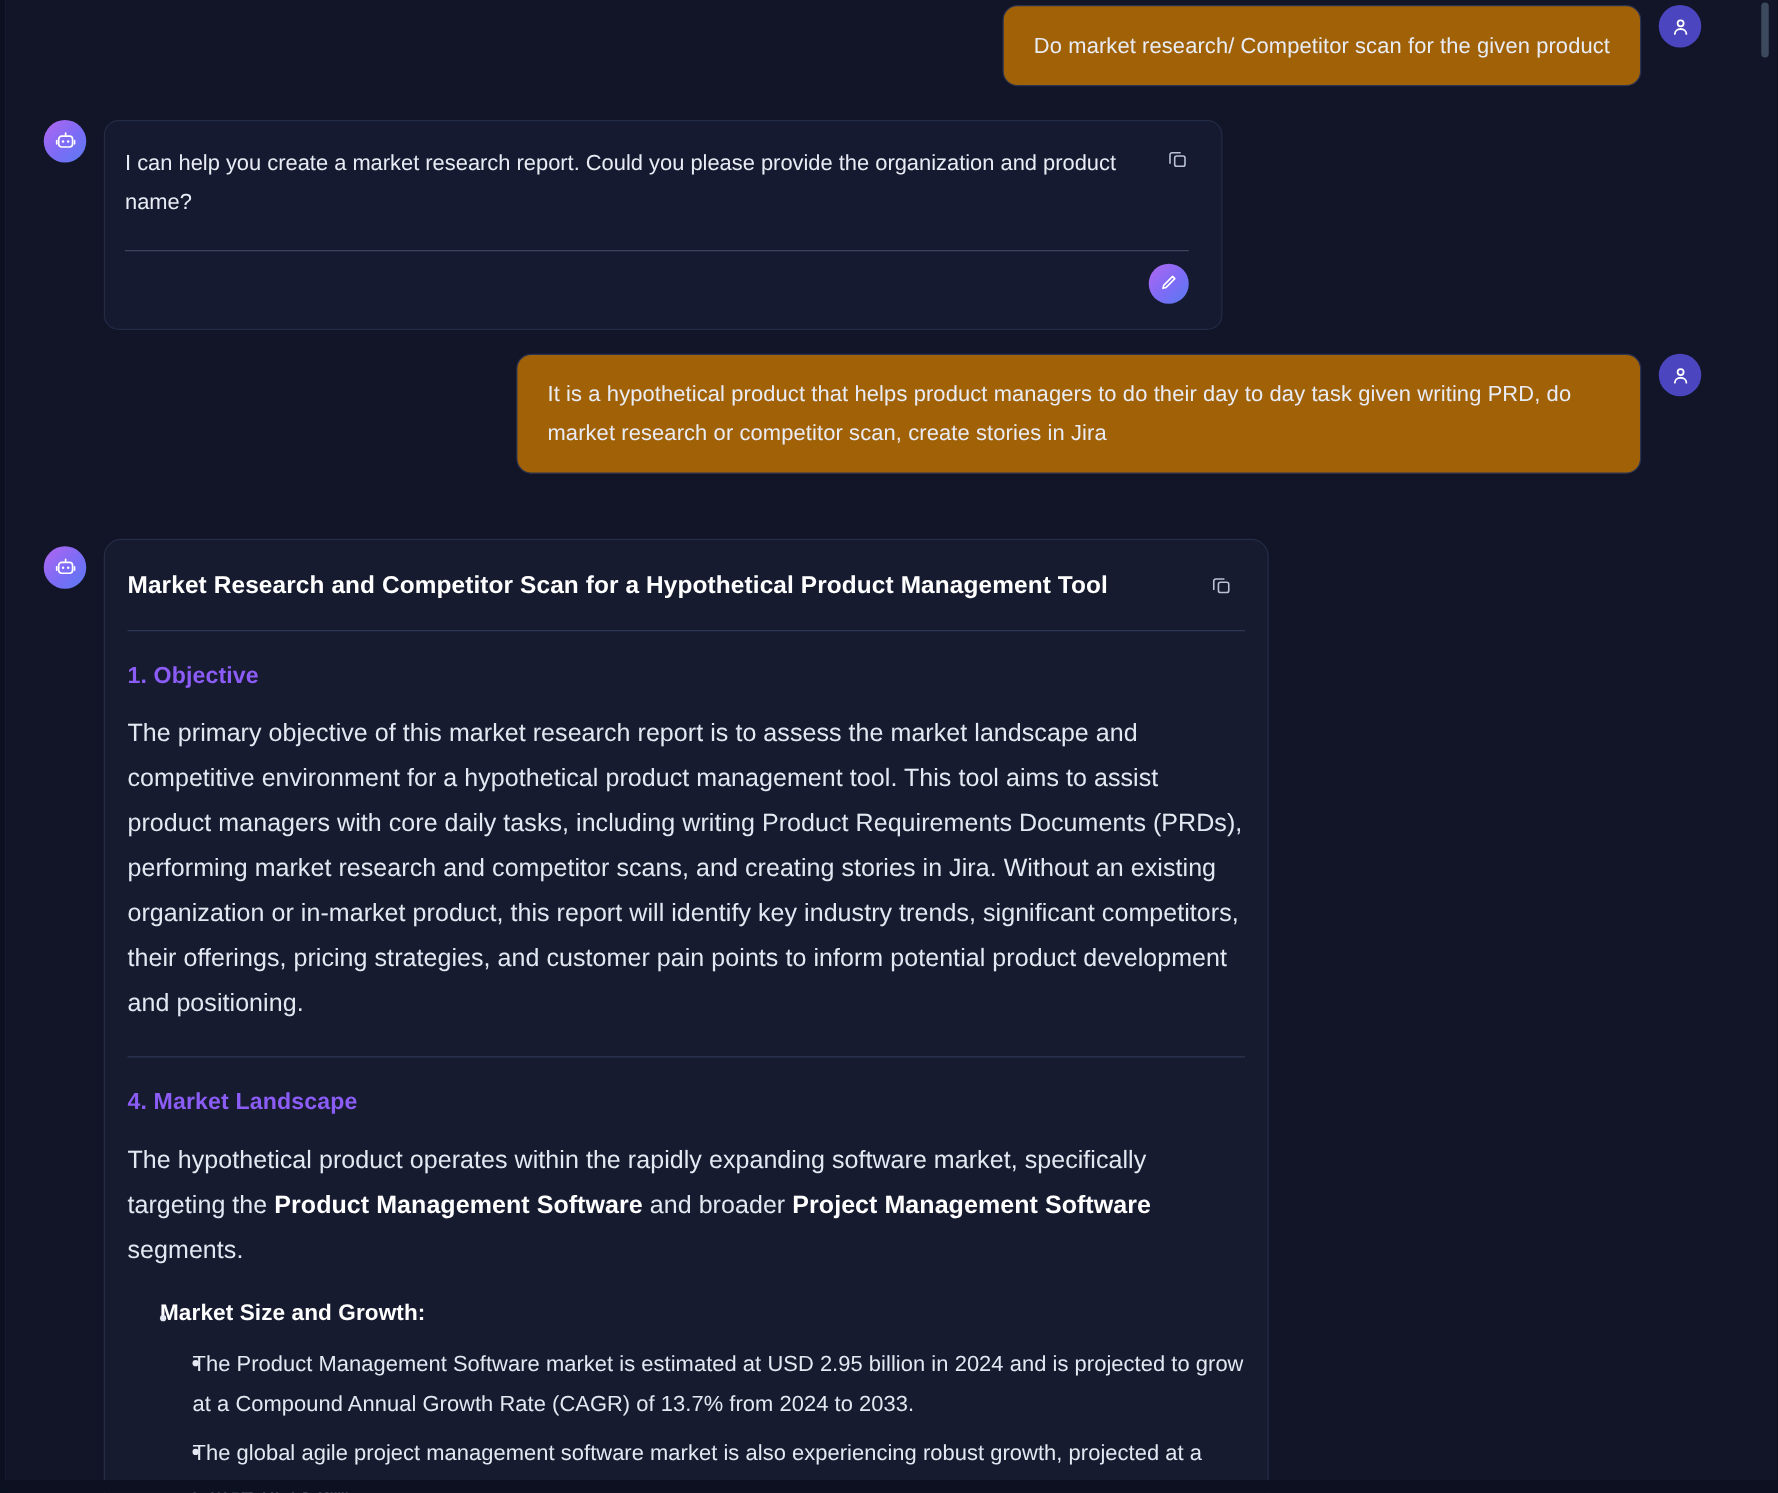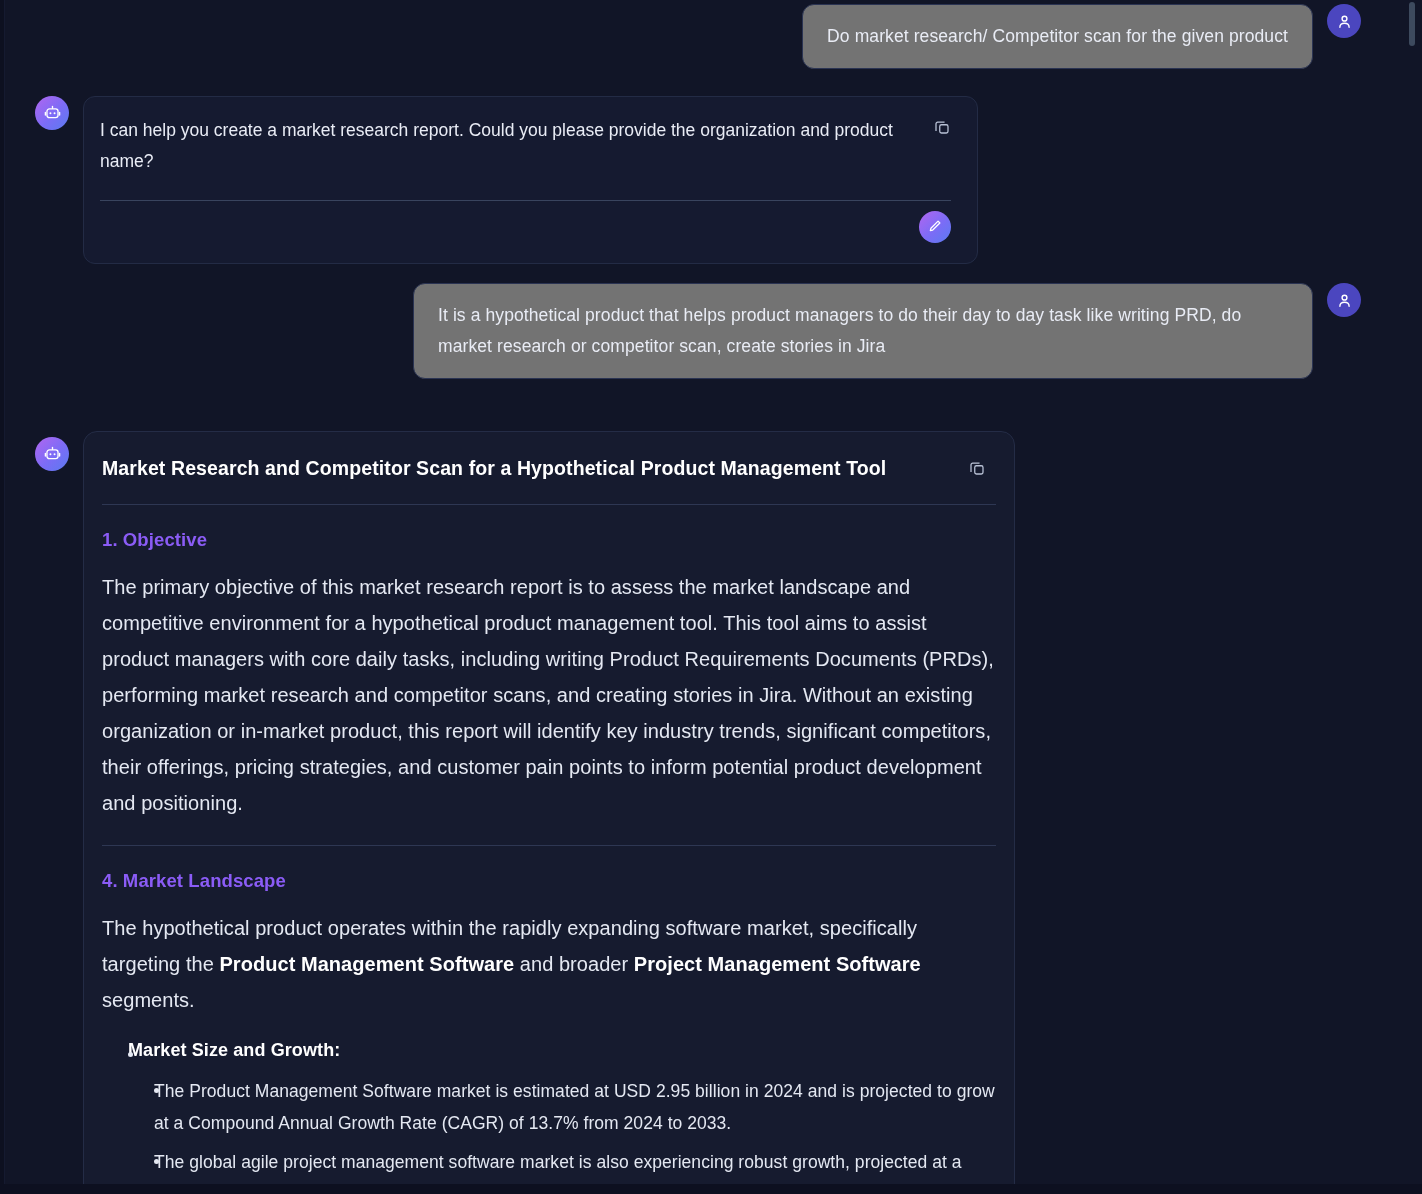--- a/index.html
+++ b/index.html
@@ -72,21 +72,21 @@
   }
   .avatar.user-av { background: #4b46bf; }
   .avatar.bot-av  {
     background: linear-gradient(135deg, #b266f0 0%, #7b6cf6 55%, #5a7bf0 100%);
   }
   .avatar svg { display: block; }
 
   
   .bubble-user {
     max-width: 900px;
-    background: #737373;
+    background: #a16207;
     border: 1px solid #2a3352;
     border-radius: 12px;
     padding: 16px 24px;
     color: #e9ecf5;
     font-size: 17.5px;
     line-height: 31px;
     letter-spacing: 0.1px;
   }
 
   
@@ -284,21 +284,21 @@
               <svg width="16" height="16" viewBox="0 0 24 24" fill="none" stroke="#ffffff" stroke-width="1.9" stroke-linecap="round" stroke-linejoin="round">
                 <path d="M16.6 4.7l2.7 2.7L8.6 18.1l-3.6.9.9-3.6z"></path>
               </svg>
             </span>
           </button>
         </div>
       </div>
     </div>
 
     <div class="row user" style="position:absolute; left:0; top:283px; width:1356px;">
-      <div class="bubble-user">It is a hypothetical product that helps product managers to do their day to day task like writing PRD, do market research or competitor scan, create stories in Jira</div>
+      <div class="bubble-user">It is a hypothetical product that helps product managers to do their day to day task given writing PRD, do market research or competitor scan, create stories in Jira</div>
       <div class="avatar user-av">
         <span>
           <svg width="17" height="17" viewBox="0 0 24 24" fill="none" stroke="#ffffff" stroke-width="2" stroke-linecap="round">
             <circle cx="12" cy="8" r="3.4"></circle>
             <path d="M5.5 20c0-3.4 2.9-5.6 6.5-5.6s6.5 2.2 6.5 5.6"></path>
           </svg>
         </span>
       </div>
     </div>
 

